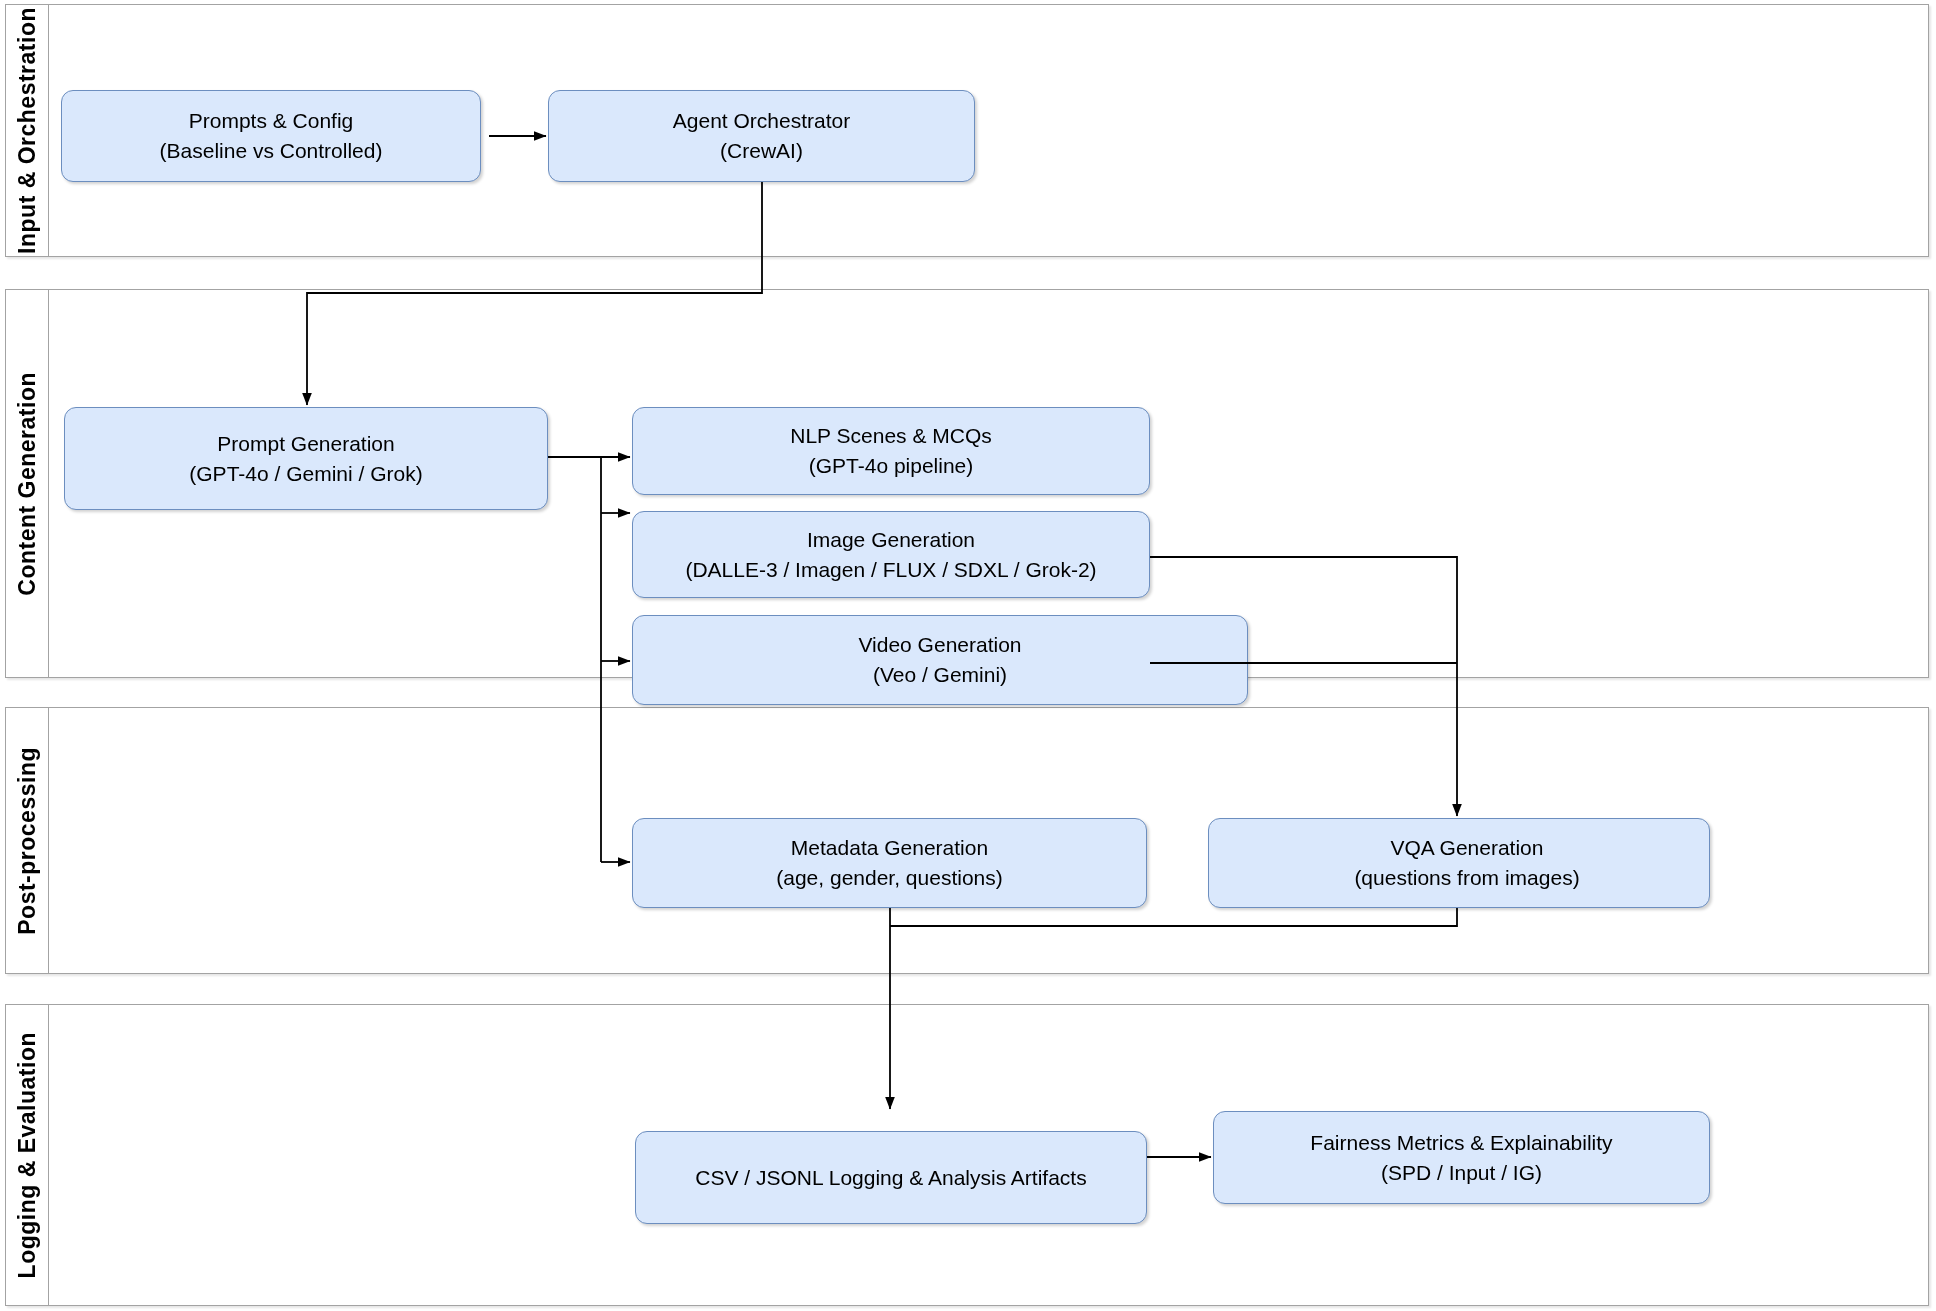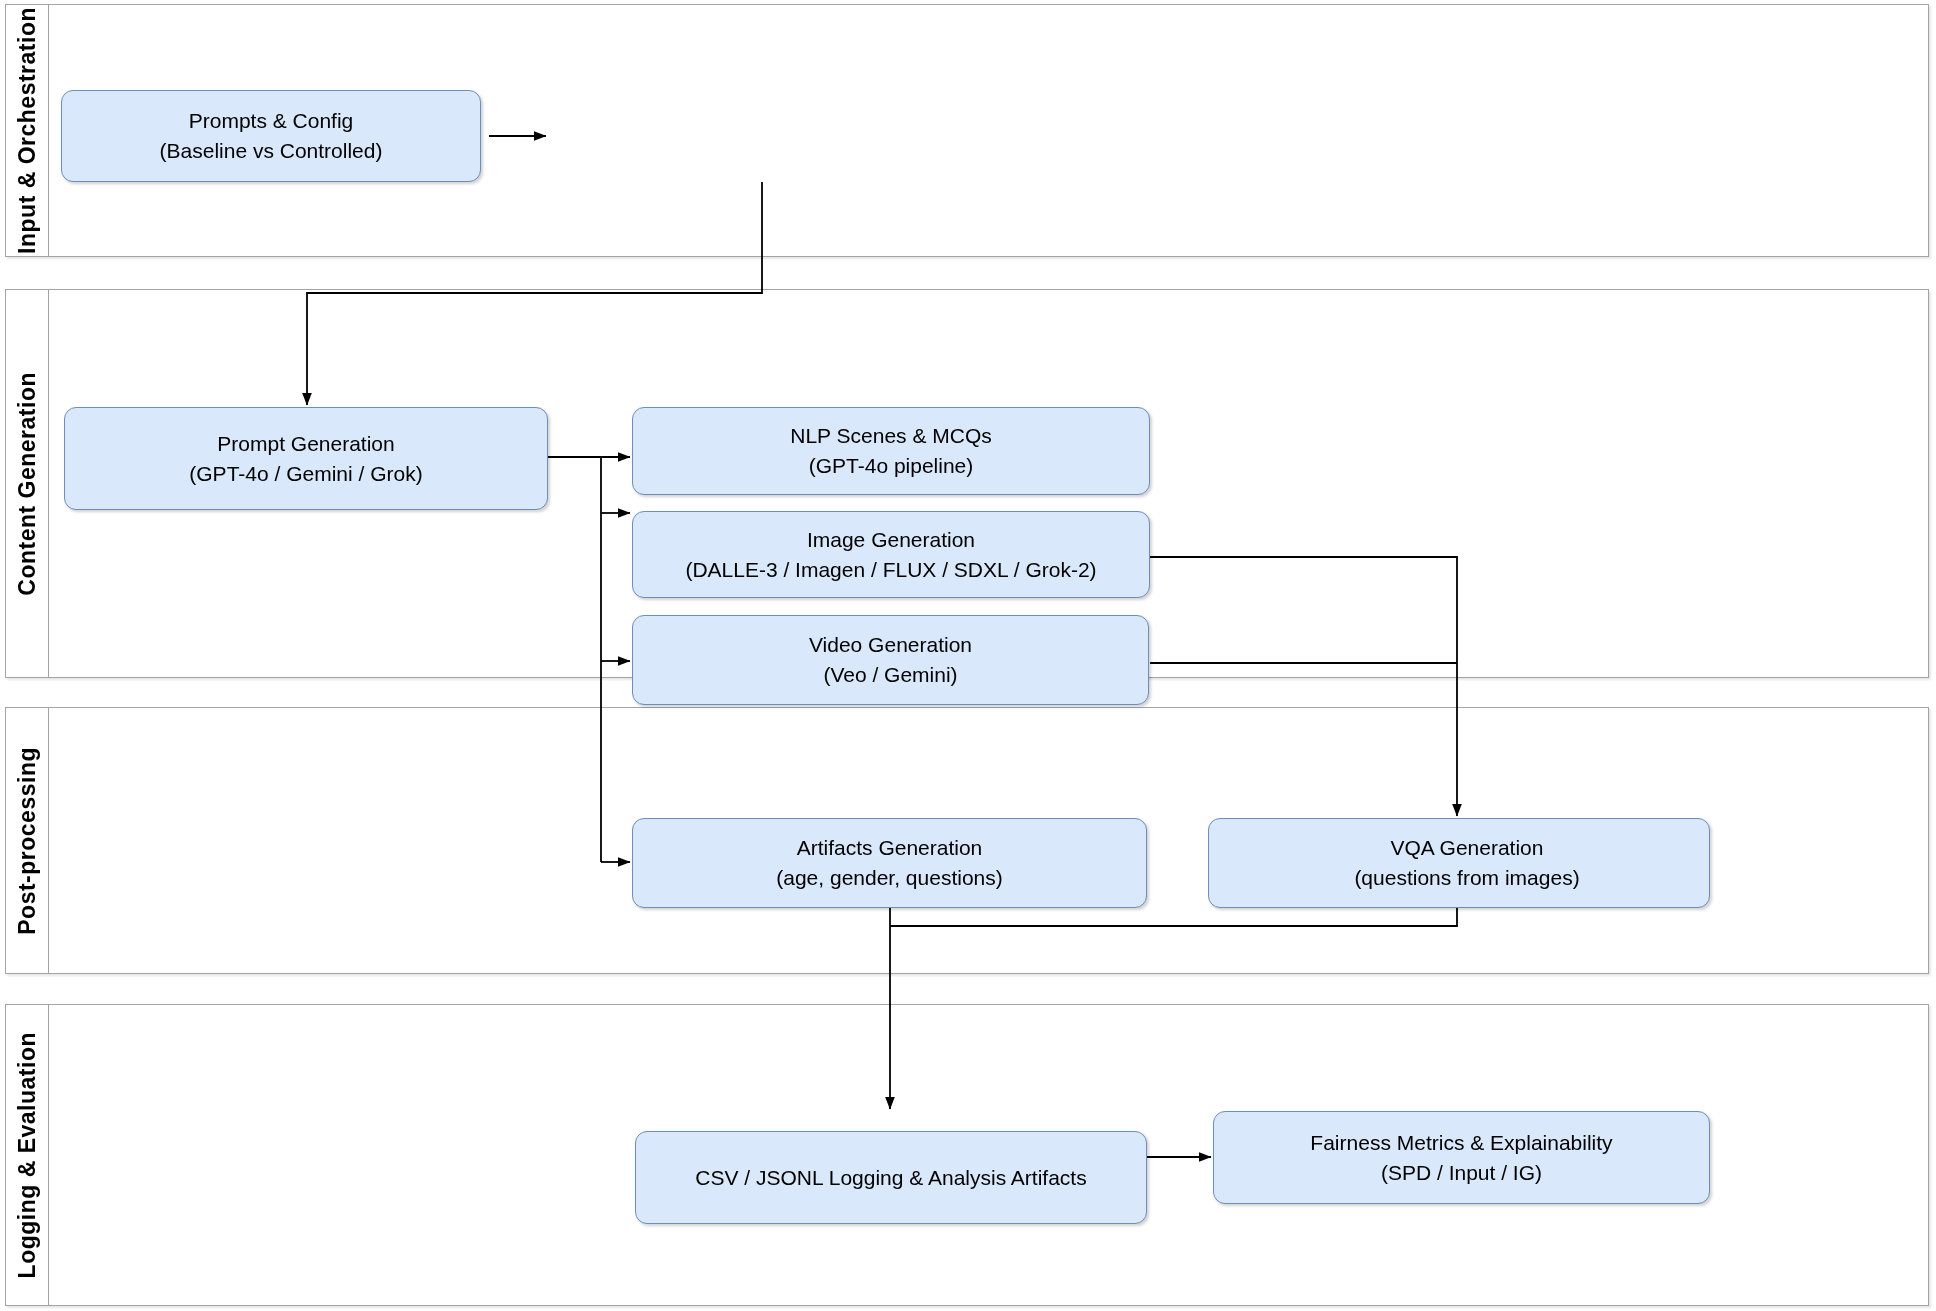--- a/index.html
+++ b/index.html
@@ -83,43 +83,47 @@
     <div class="lane-label-cell">
       <span class="lane-label">Logging &amp; Evaluation</span>
     </div>
   </div>
 
   <div class="node" style="left:61px;top:90px;width:420px;height:92px;">
     <div class="node-line">Prompts &amp; Config</div>
     <div class="node-line">(Baseline vs Controlled)</div>
   </div>
 
+  <div class="node" style="left:548px;top:90px;width:427px;height:92px;">
+    <div class="node-line">Agent Orchestrator</div>
+    <div class="node-line">(CrewAI)</div>
+  </div>
 
   <div class="node" style="left:64px;top:407px;width:484px;height:103px;justify-content:center;">
     <div class="node-line">Prompt Generation</div>
     <div class="node-line">(GPT-4o / Gemini / Grok)</div>
   </div>
 
   <div class="node" style="left:632px;top:407px;width:518px;height:88px;">
     <div class="node-line">NLP Scenes &amp; MCQs</div>
     <div class="node-line">(GPT-4o pipeline)</div>
   </div>
 
   <div class="node" style="left:632px;top:511px;width:518px;height:87px;">
     <div class="node-line">Image Generation</div>
     <div class="node-line">(DALLE-3 / Imagen / FLUX / SDXL / Grok-2)</div>
   </div>
 
-  <div class="node" style="left:632px;top:615px;width:517px;height:90px;">
+  <div class="node" style="left:632px;top:615px;width:616px;height:90px;">
     <div class="node-line">Video Generation</div>
     <div class="node-line">(Veo / Gemini)</div>
   </div>
 
   <div class="node" style="left:632px;top:818px;width:515px;height:90px;">
-    <div class="node-line">Artifacts Generation</div>
+    <div class="node-line">Metadata Generation</div>
     <div class="node-line">(age, gender, questions)</div>
   </div>
 
   <div class="node" style="left:1208px;top:818px;width:502px;height:90px;padding-left:16px;">
     <div class="node-line">VQA Generation</div>
     <div class="node-line">(questions from images)</div>
   </div>
 
   <div class="node" style="left:635px;top:1111px;width:512px;height:93px;margin-top:20px;">
     <div class="node-line">CSV / JSONL Logging &amp; Analysis Artifacts</div>

